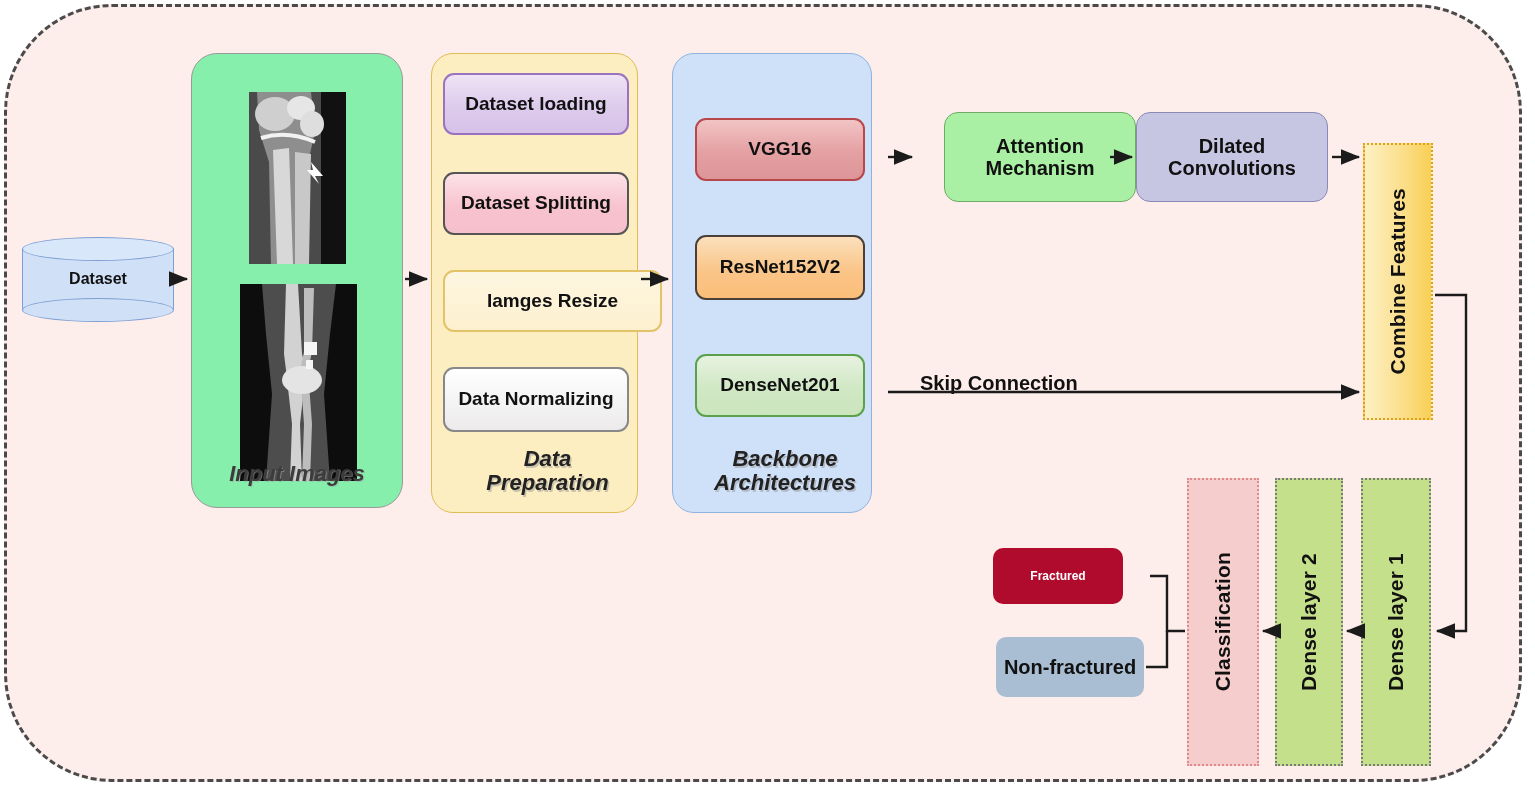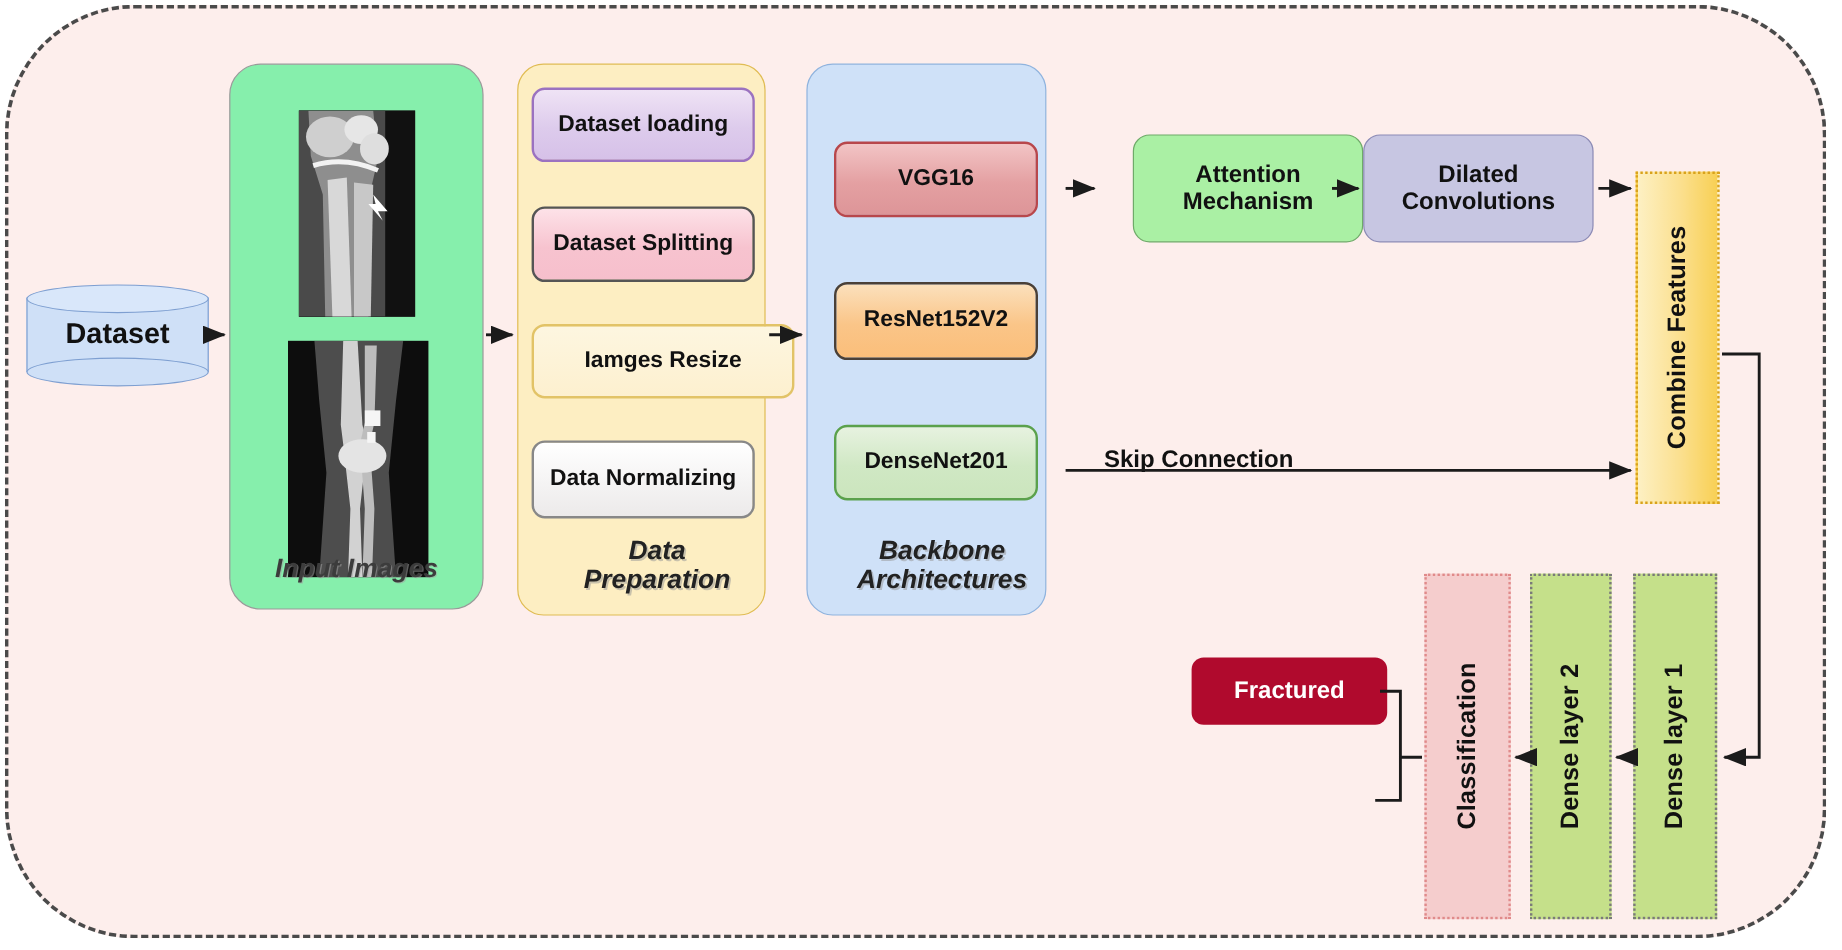--- a/index.html
+++ b/index.html
@@ -32,21 +32,21 @@
     position:absolute;left:0;top:0;width:152px;height:24px;
     background:#d9e7fa;border:1.5px solid #7e9fd1;border-radius:50%;box-sizing:border-box;
   }
   .cyl-bottom{
     position:absolute;left:0;top:61px;width:152px;height:24px;
     background:#cfe0f7;border:1.5px solid #7e9fd1;border-radius:50%;box-sizing:border-box;
   }
   .cyl-label{
     position:absolute;left:0;top:0;width:152px;height:84px;
     display:flex;align-items:center;justify-content:center;
-    font-size:24px;font-weight:bold;color:#111;z-index:3;
+    font-size:16px;font-weight:bold;color:#111;z-index:3;
   }
 
   
   .panel-input{
     left:191px;top:53px;width:212px;height:455px;
     background:#86efac;border:1.6px solid #9a9a9a;border-radius:26px;
     display:block;
   }
   .xray{position:absolute;background:#1a1a1a;overflow:hidden;}
   .xray1{left:57px;top:38px;width:97px;height:172px;}
@@ -134,23 +134,23 @@
     left:1275px;top:478px;width:68px;height:288px;
     background:#c5e08a;border:2px dotted #7a7a7a;
   }
   .bar-d1{
     left:1361px;top:478px;width:70px;height:288px;
     background:#c5e08a;border:2px dotted #7a7a7a;
   }
 
   
   .box-frac{
-    left:993px;top:548px;width:163px;height:56px;
+    left:993px;top:548px;width:130px;height:56px;
     background:#b00a2d;border-radius:10px;
-    font-size:20px;font-weight:bold;color:#ffffff;
+    font-size:12px;font-weight:bold;color:#ffffff;
   }
   .box-nonfrac{
     left:996px;top:637px;width:148px;height:60px;
     background:#a9bed2;border-radius:10px;
     font-size:20px;font-weight:bold;color:#111;line-height:1.15;
   }
 
   
   #wires{position:absolute;left:0;top:0;width:1535px;height:792px;pointer-events:none;}
   .skip-label{
@@ -242,20 +242,23 @@
     <span class="vtext">Classification</span>
   </div>
   <div class="vbar bar-d2">
     <span class="vtext">Dense layer 2</span>
   </div>
   <div class="vbar bar-d1">
     <span class="vtext">Dense layer 1</span>
   </div>
 
   <div class="node box-frac">Fractured</div>
+  <div class="node box-nonfrac">
+    <span>Non-fractured</span>
+  </div>
 
   <div class="skip-label">Skip Connection</div>
 
   <svg id="wires">
     <defs>
       <marker id="ah" markerWidth="9" markerHeight="9" refX="7.5" refY="3.2" orient="auto">
         <path d="M0,0 L8,3.2 L0,6.4 z" fill="#1b1b1b"></path>
       </marker>
     </defs>
     <g stroke="#1b1b1b" stroke-width="2.4" fill="none" marker-end="url(#ah)">

